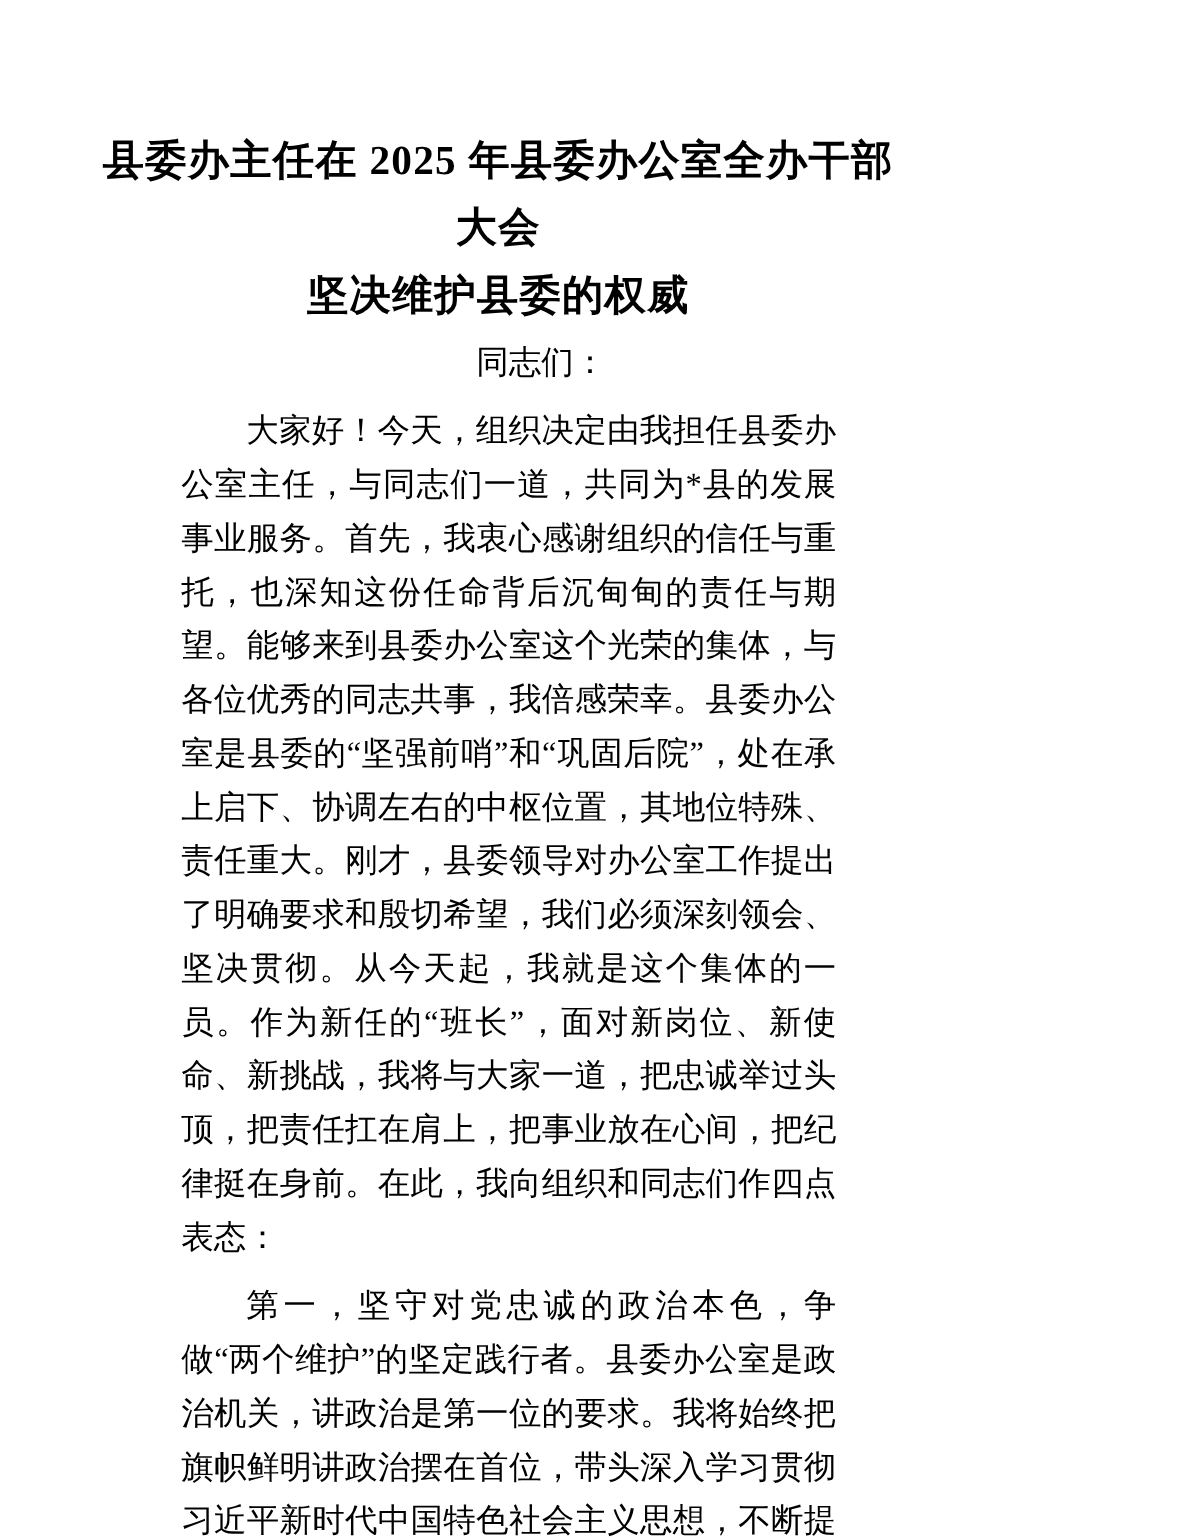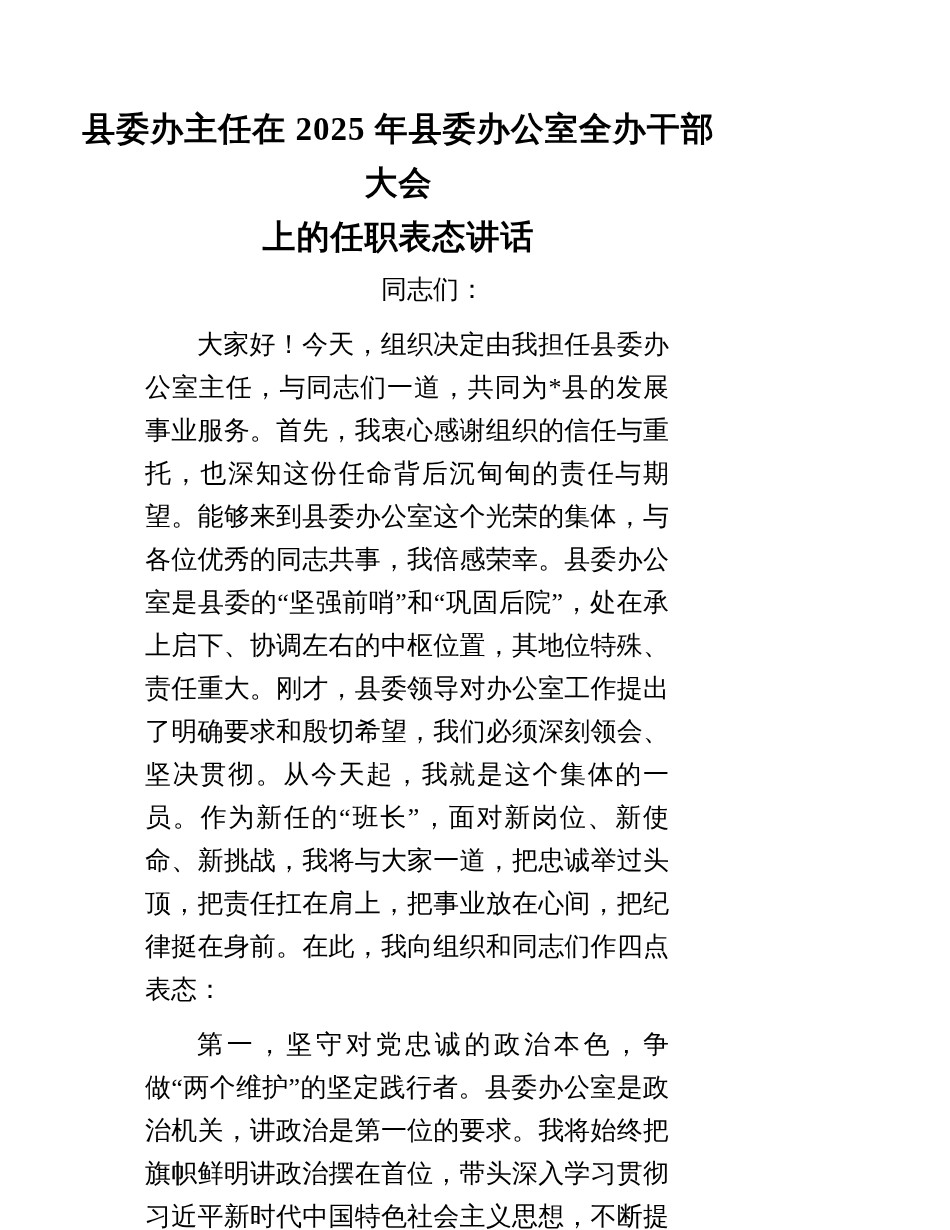--- a/index.html
+++ b/index.html
@@ -45,21 +45,21 @@
     text-align: center;
   }
 </style>
 </head>
 <body>
 
 <div class="page">
 
   <h1 class="doc-title">
     <span class="title-line">县委办主任在 2025 年县委办公室全办干部大会</span>
-    <span class="title-line">上的任职表态讲话</span>
+    <span class="title-line">坚决维护县委的权威</span>
   </h1>
 
   <div class="doc-body">
     <p class="salutation">同志们：</p>
 
     <p>大家好！今天，组织决定由我担任县委办公室主任，与同志们一道，共同为*县的发展事业服务。首先，我衷心感谢组织的信任与重托，也深知这份任命背后沉甸甸的责任与期望。能够来到县委办公室这个光荣的集体，与各位优秀的同志共事，我倍感荣幸。县委办公室是县委的“坚强前哨”和“巩固后院”，处在承上启下、协调左右的中枢位置，其地位特殊、责任重大。刚才，县委领导对办公室工作提出了明确要求和殷切希望，我们必须深刻领会、坚决贯彻。从今天起，我就是这个集体的一员。作为新任的“班长”，面对新岗位、新使命、新挑战，我将与大家一道，把忠诚举过头顶，把责任扛在肩上，把事业放在心间，把纪律挺在身前。在此，我向组织和同志们作四点表态：</p>
 
     <p>第一，坚守对党忠诚的政治本色，争做“两个维护”的坚定践行者。县委办公室是政治机关，讲政治是第一位的要求。我将始终把旗帜鲜明讲政治摆在首位，带头深入学习贯彻习近平新时代中国特色社会主义思想，不断提高政治判断力、政治领悟力、政治执行力，确保在思想上、政治上、行动上始终同以习近平同志为核心的党中央保持高度一致。我将和同志们一道，坚决维护县委的权威，不折不扣地贯彻执行县委的各项决</p>
   </div>
 

